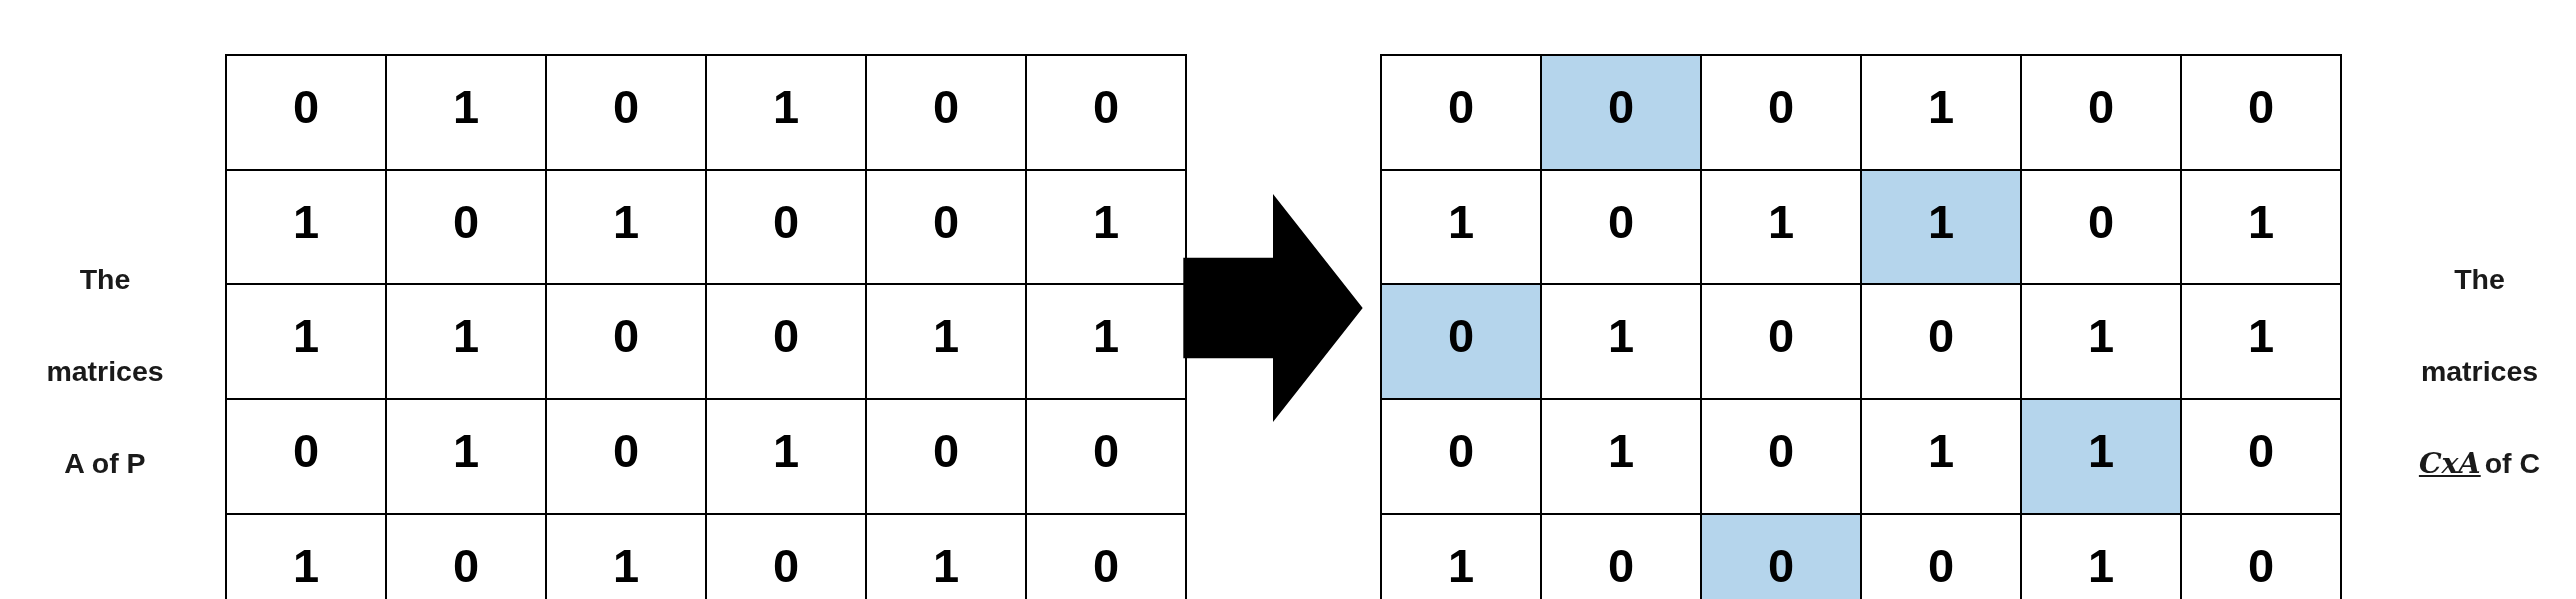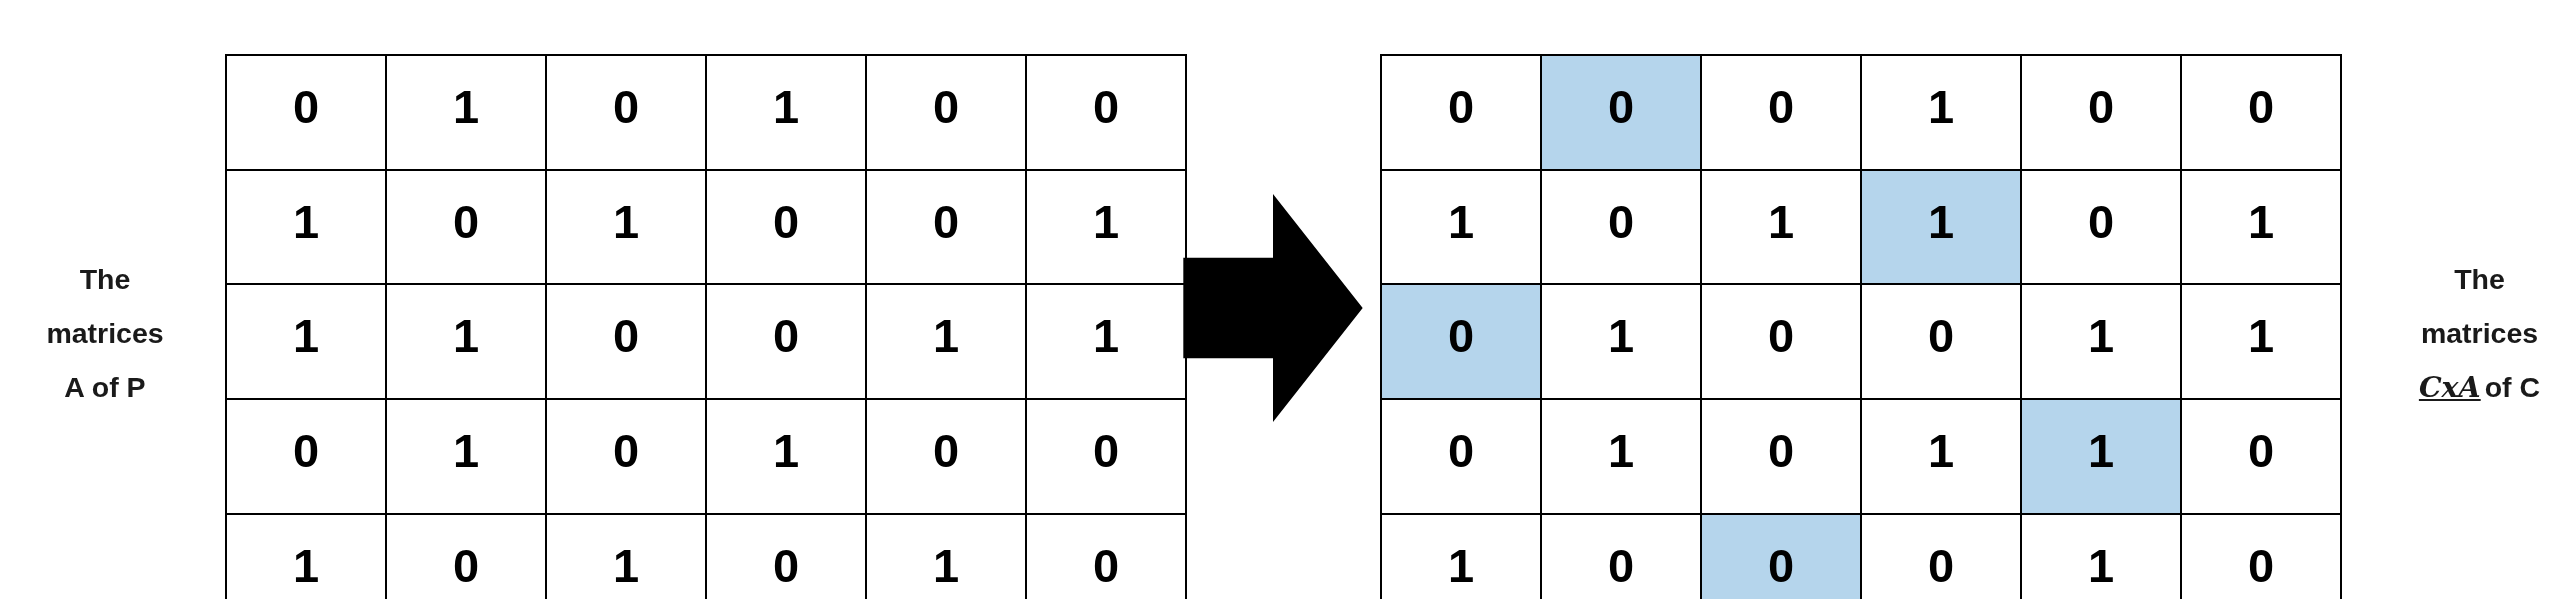--- a/index.html
+++ b/index.html
@@ -22,20 +22,21 @@
     top: 252px;
     display: flex;
     flex-direction: column;
     align-items: center;
     justify-content: flex-start;
     text-align: center;
     font-weight: bold;
     font-size: 28.5px;
     line-height: 54px;
     color: #1a1a1a;
+    gap: 38px;
   }
   .side-label.left  { left: 0px;    width: 210px; }
   .side-label.right { left: 2383px; width: 193px; }
   .math-var {
     font-family: "DejaVu Serif", serif;
     font-style: italic;
     font-weight: bold;
     text-decoration: underline;
   }
   .after-math { margin-left: 4px; }

